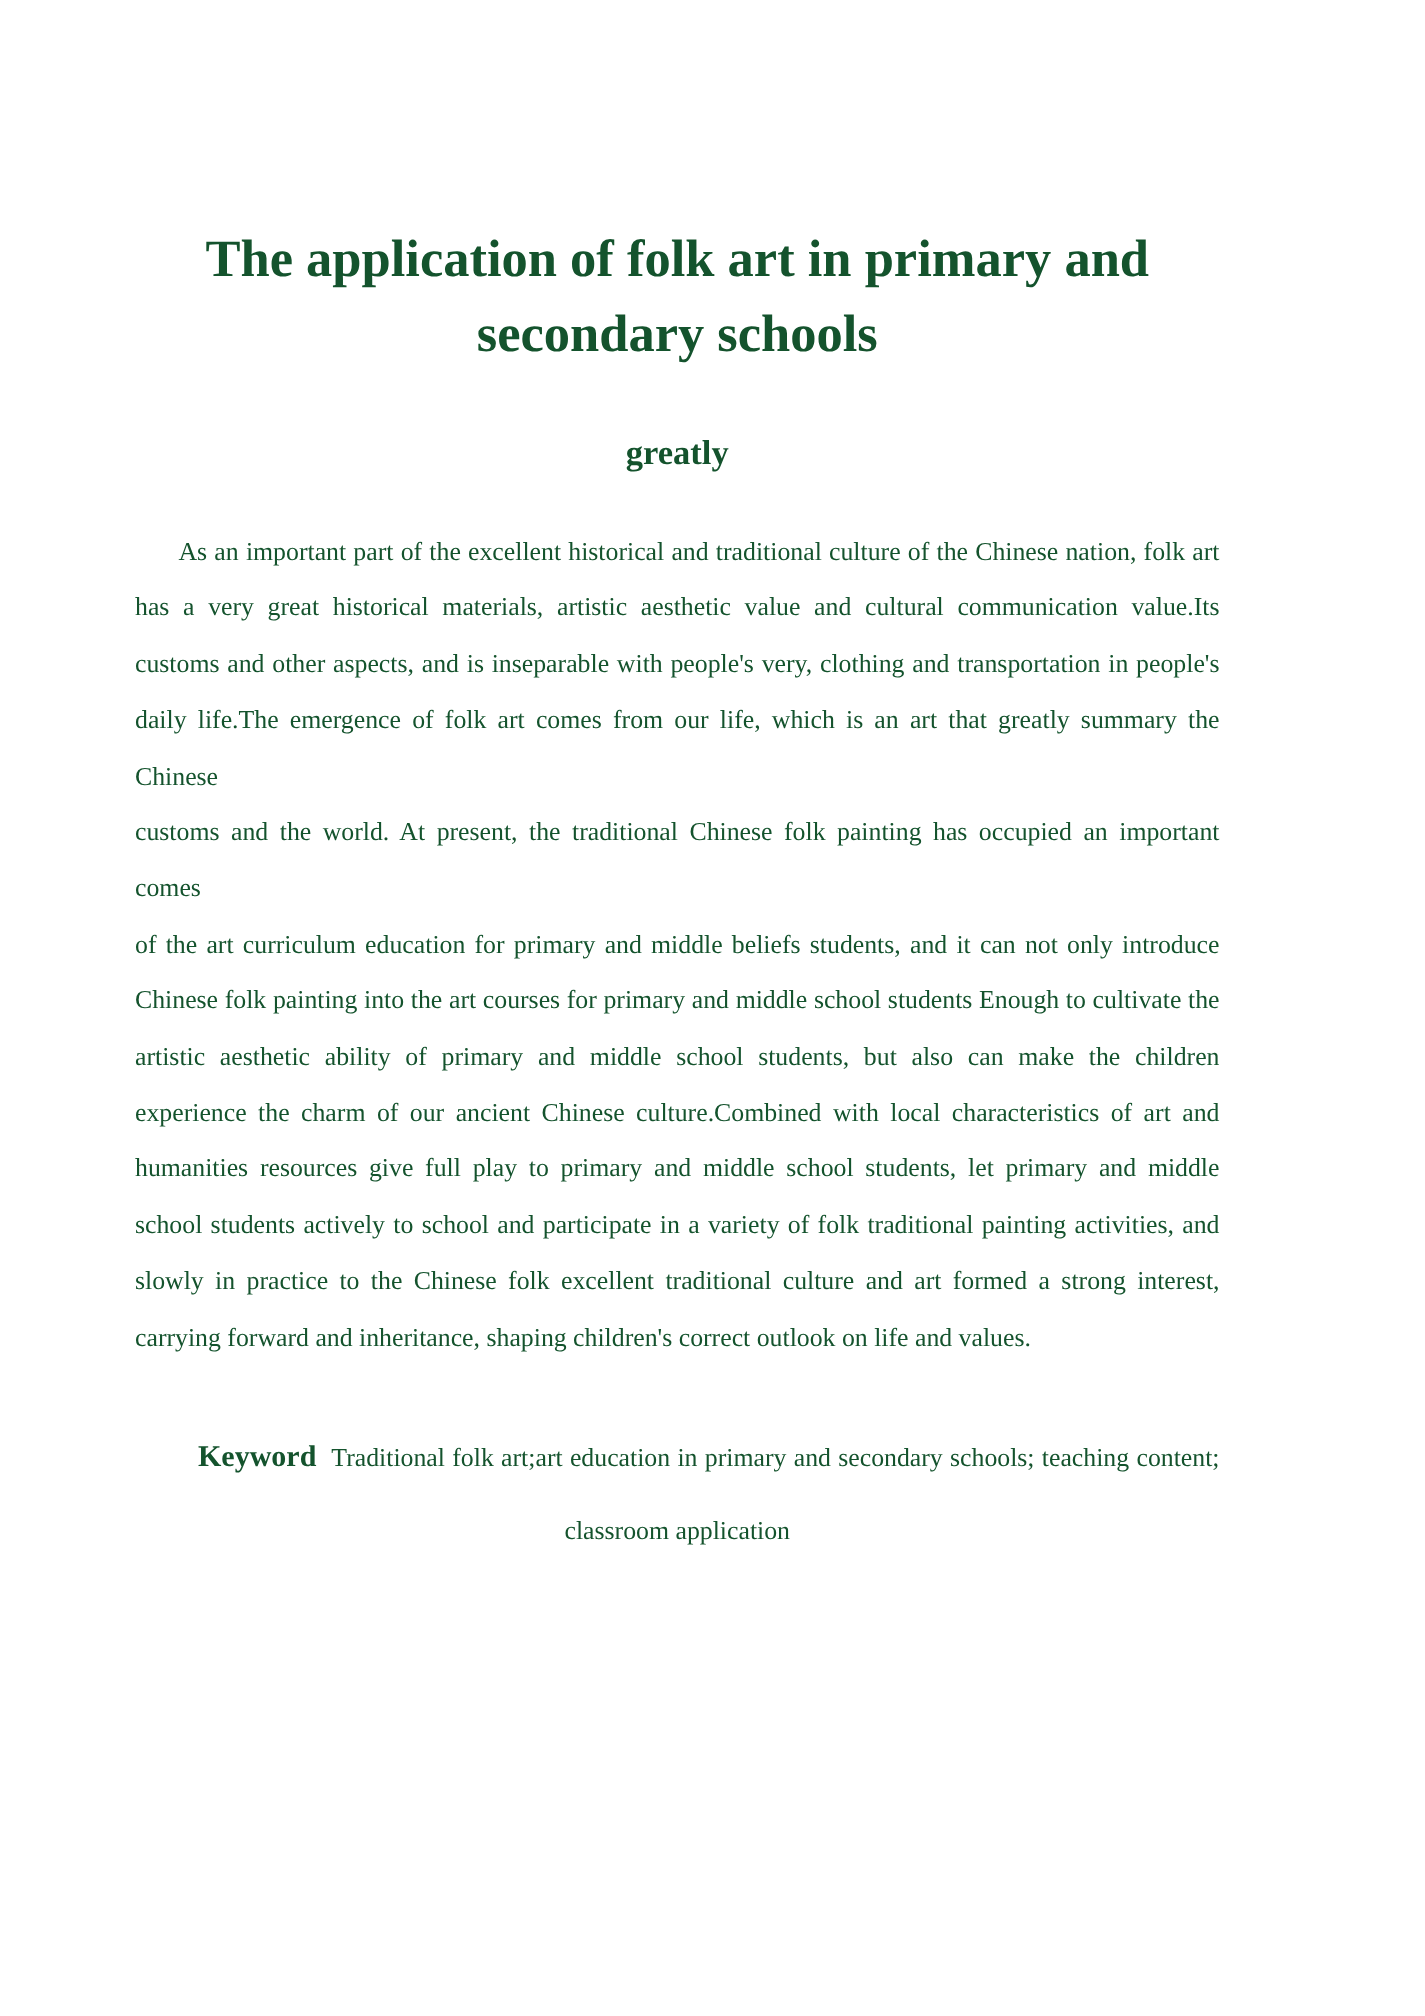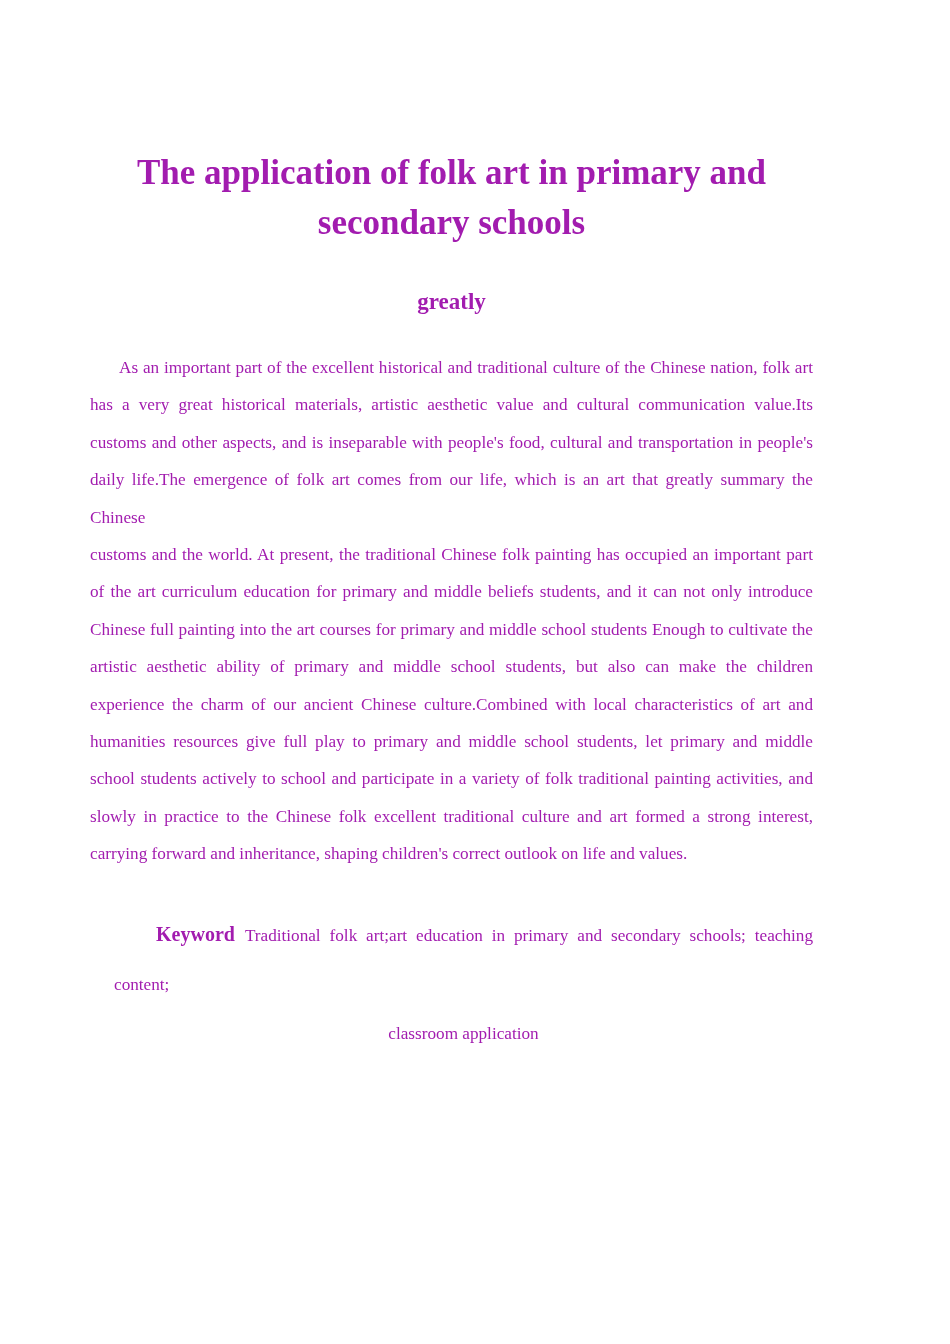--- a/index.html
+++ b/index.html
@@ -7,21 +7,21 @@
     padding: 0;
     background: #ffffff;
   }
   .page {
     position: relative;
     width: 950px;
     height: 1344px;
     background: #ffffff;
     overflow: hidden;
     font-family: "Liberation Serif", "DejaVu Serif", serif;
-    color: #a21caf;
+    color: #14532d;
   }
   .content {
     margin-left: 90px;
     width: 723px;
     padding-top: 148px;
   }
   .doc-title {
     margin: 0;
     font-weight: 700;
     font-size: 35px;
@@ -49,21 +49,20 @@
   .body-line.first {
     text-indent: 29px;
   }
   .body-line.last {
     text-align-last: left;
   }
   .kw-par {
     margin-top: 37px;
     font-size: 17.2px;
     line-height: 49px;
-    margin-left: 24px;
   }
   .kw-line1 {
     text-indent: 42px;
     text-align: justify;
     text-align-last: justify;
     text-justify: inter-word;
   }
   .kw-line2 {
     text-align: center;
   }
@@ -79,25 +78,25 @@
 <div class="page">
   <div class="content">
 
     <h1 class="doc-title">The application of folk art in primary and secondary schools</h1>
 
     <h2 class="summary-heading">greatly</h2>
 
     <div class="body-par">
         <div class="body-line first">As an important part of the excellent historical and traditional culture of the Chinese nation, folk art</div>
         <div class="body-line">has a very great historical materials, artistic aesthetic value and cultural communication value.Its</div>
-        <div class="body-line">customs and other aspects, and is inseparable with people's food, cultural and transportation in people's</div>
+        <div class="body-line">customs and other aspects, and is inseparable with people's very, clothing and transportation in people's</div>
         <div class="body-line">daily life.The emergence of folk art comes from our life, which is an art that greatly summary the Chinese</div>
-        <div class="body-line">customs and the world. At present, the traditional Chinese folk painting has occupied an important part</div>
+        <div class="body-line">customs and the world. At present, the traditional Chinese folk painting has occupied an important comes</div>
         <div class="body-line">of the art curriculum education for primary and middle beliefs students, and it can not only introduce</div>
-        <div class="body-line">Chinese full painting into the art courses for primary and middle school students Enough to cultivate the</div>
+        <div class="body-line">Chinese folk painting into the art courses for primary and middle school students Enough to cultivate the</div>
         <div class="body-line">artistic aesthetic ability of primary and middle school students, but also can make the children</div>
         <div class="body-line">experience the charm of our ancient Chinese culture.Combined with local characteristics of art and</div>
         <div class="body-line">humanities resources give full play to primary and middle school students, let primary and middle</div>
         <div class="body-line">school students actively to school and participate in a variety of folk traditional painting activities, and</div>
         <div class="body-line">slowly in practice to the Chinese folk excellent traditional culture and art formed a strong interest,</div>
         <div class="body-line last">carrying forward and inheritance, shaping children's correct outlook on life and values.</div>
       </div>
 
     <div class="kw-par">
       <div class="kw-line1">

